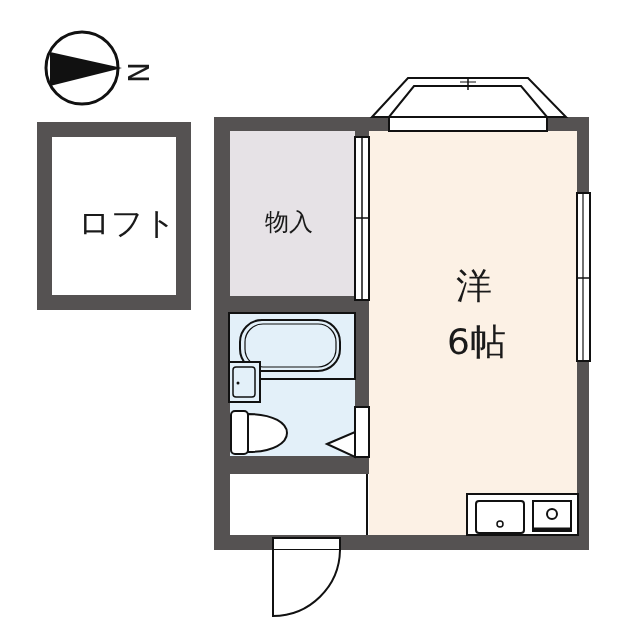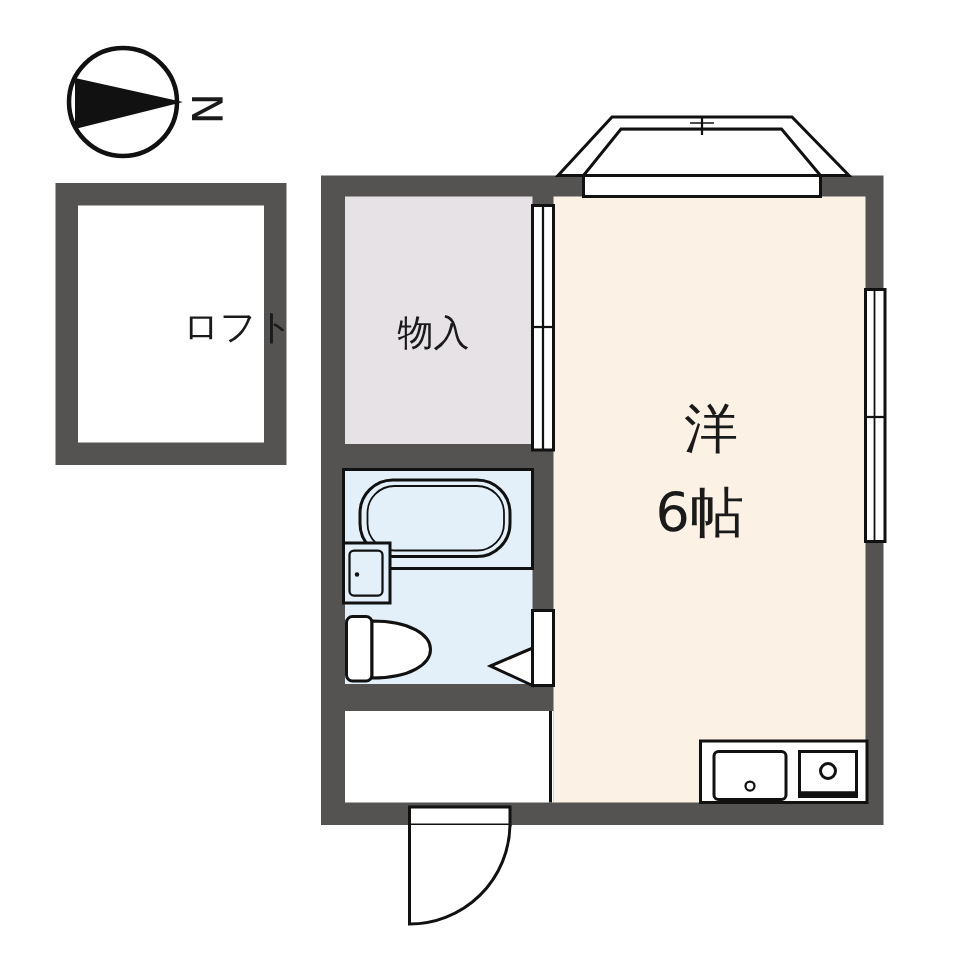--- a/index.html
+++ b/index.html
@@ -1,23 +1,23 @@
 <!DOCTYPE html>
 <html><head>
 <meta charset="utf-8">
 <style>
   html, body { margin: 0; padding: 0; background: #ffffff; }
   body { width: 640px; height: 640px; position: relative; overflow: hidden;
          font-family: "DejaVu Sans", sans-serif; }
   svg { position: absolute; left: 0; top: 0; }
   .label { position: absolute; color: #1a1a1a; font-family: "DejaVu Sans", sans-serif; white-space: nowrap; }
-  .loft-label { left: 78px; top: 202px; font-size: 24px; letter-spacing: 0px; margin-left: 44px; }
+  .loft-label { left: 78px; top: 202px; font-size: 32px; letter-spacing: 0px; }
   .storage-label { left: 265px; top: 206px; font-size: 24px; text-align: center; }
   .room-name { left: 456px; top: 262px; font-size: 36px; }
-  .room-size { left: 437px; top: 318px; font-size: 36px; }
+  .room-size { left: 447px; top: 318px; font-size: 36px; }
 </style>
 </head>
 <body>
 
 <svg width="640" height="640" viewBox="0 0 640 640">
 
   <g>
     <circle cx="82" cy="68" r="36" fill="#fff" stroke="#111" stroke-width="3"></circle>
     <polygon points="50,52 122,68 50,86" fill="#111"></polygon>
   </g>

